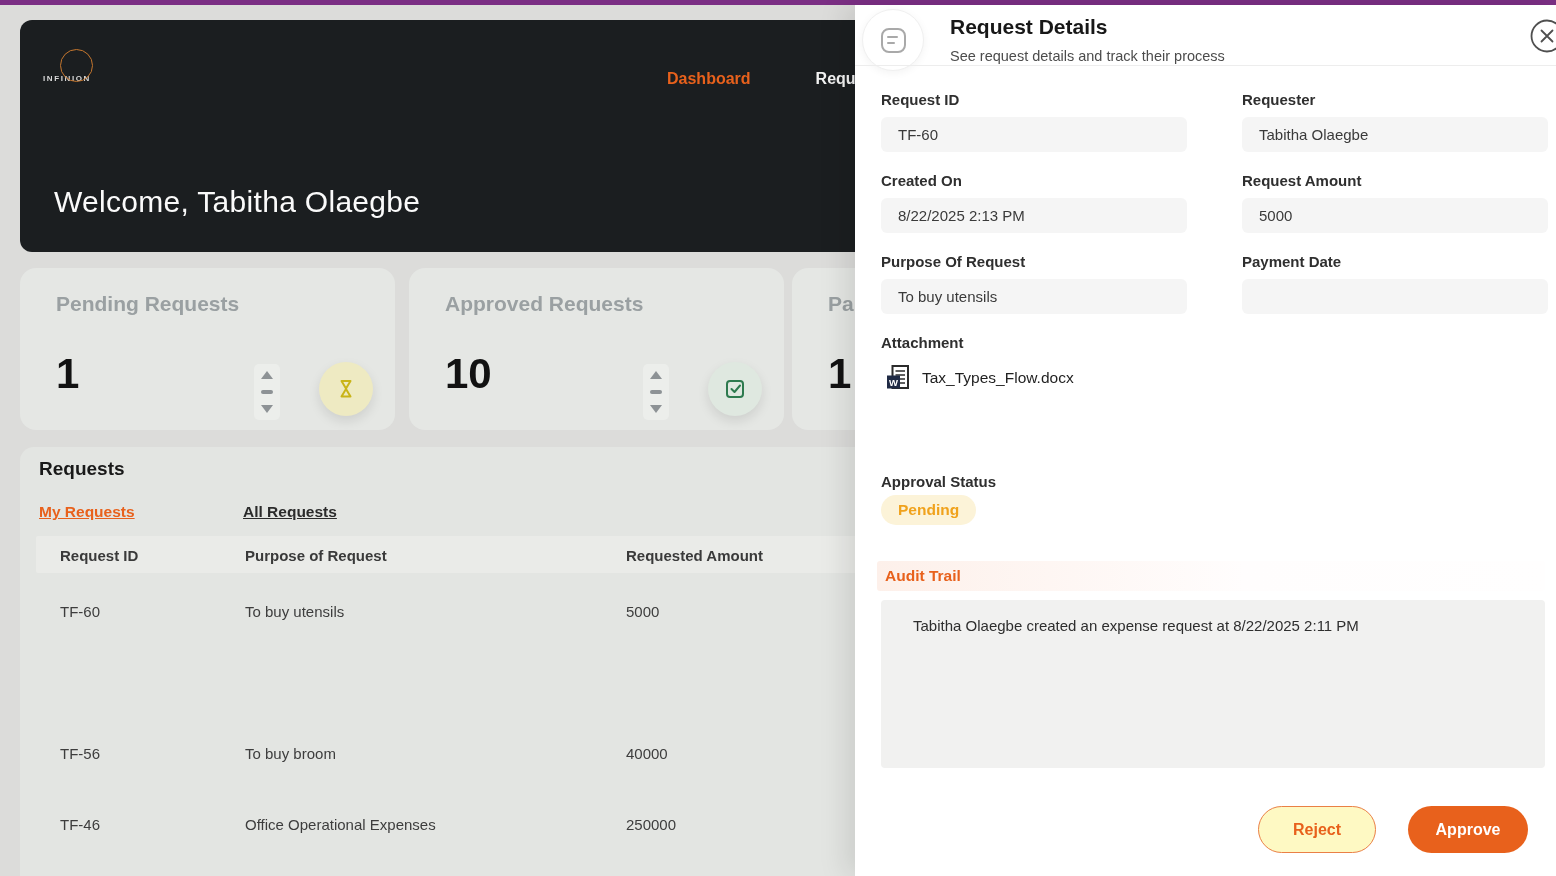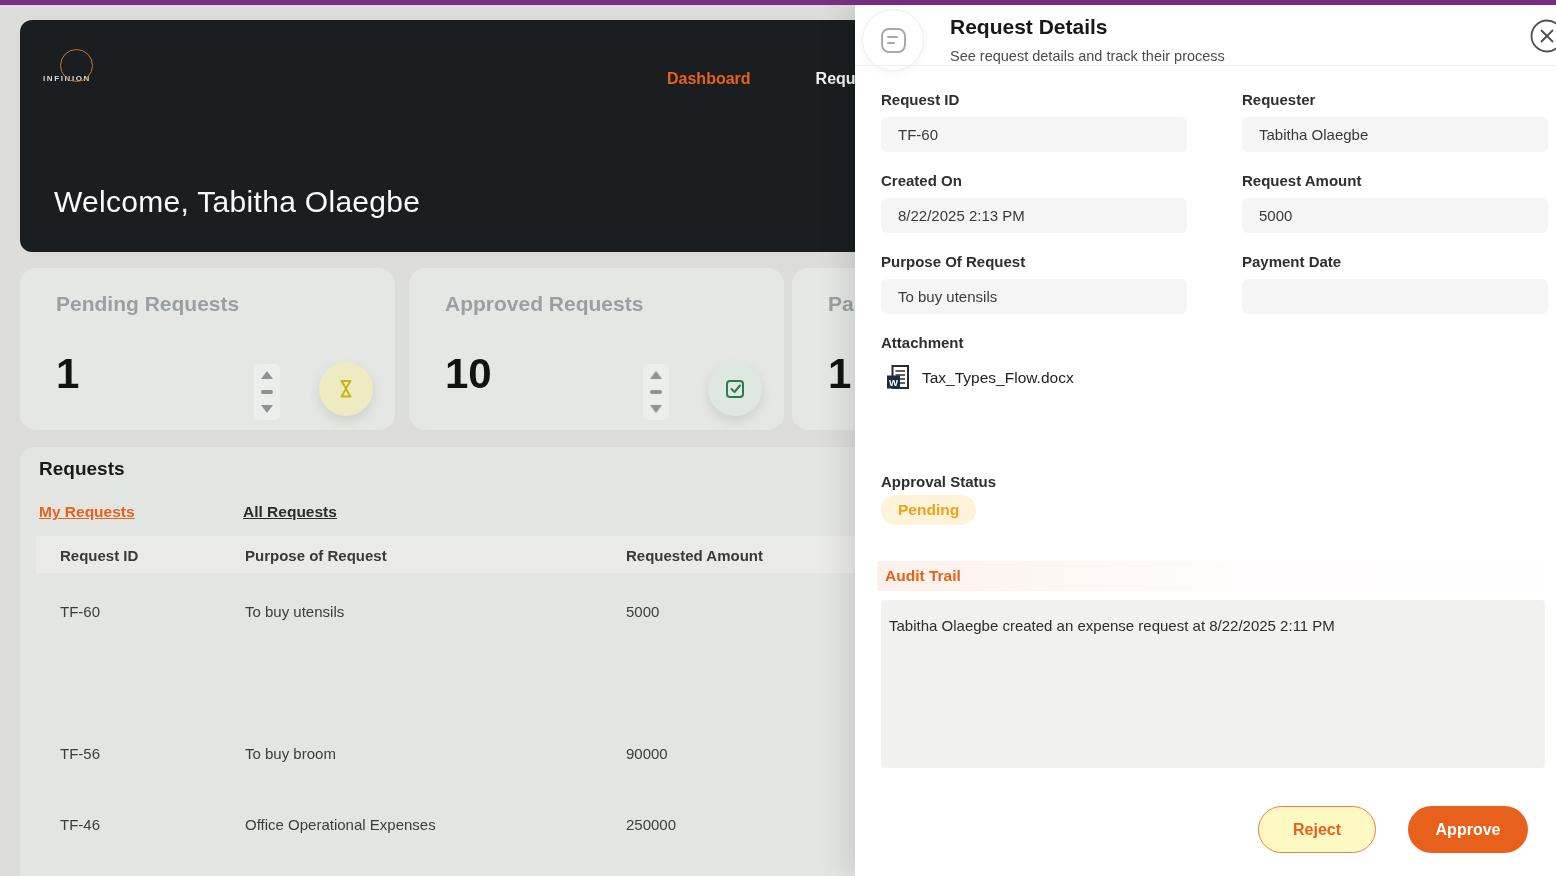--- a/index.html
+++ b/index.html
@@ -71,21 +71,21 @@
   .attach-label{top:329px;left:26px;}
   .attach-row{position:absolute;left:31px;top:359px;display:flex;align-items:center;gap:12px;cursor:pointer;}
   .attach-name{font-size:15.5px;color:#1f1f1f;}
   .approval-label{top:468px;left:26px;}
   .status-pill{position:absolute;left:26px;top:490px;background:#fcf3d8;color:#f0a21c;font-weight:700;
     font-size:15.5px;padding:6px 17px;border-radius:15px;}
   .audit-strip{position:absolute;left:22px;top:556px;width:668px;height:30px;border-radius:3px;
     background:linear-gradient(90deg,#fdf0ea 0%,#fffdfd 55%,#fffefe 100%);line-height:30px;padding-left:8px;box-sizing:border-box;}
   .audit-title{color:#E8611C;font-weight:700;font-size:15.5px;}
   .audit-box{position:absolute;left:26px;top:595px;width:664px;height:168px;background:#f1f1f0;border-radius:4px;
-    padding:17px 8px;box-sizing:border-box;font-size:15px;color:#2e2e2e;}
+    padding:17px 32px;box-sizing:border-box;font-size:15px;color:#2e2e2e;}
   .btn{position:absolute;top:801px;height:47px;border-radius:24px;font-family:"Liberation Sans",sans-serif;
     font-size:16px;font-weight:700;cursor:pointer;}
   .btn-reject{left:403px;width:118px;background:#fef9c3;border:1px solid #ea8046;color:#E8611C;}
   .btn-approve{left:553px;width:120px;background:#E8611C;border:none;color:#ffffff;}
 </style>
 </head>
 <body>
 
 <div class="topbar"></div>
 
@@ -150,21 +150,21 @@
   </div>
 
   <div class="trow trow0">
     <span class="c-id">TF-60</span>
     <span class="c-purpose">To buy utensils</span>
     <span class="c-amount">5000</span>
   </div>
   <div class="trow trow2">
     <span class="c-id">TF-56</span>
     <span class="c-purpose">To buy broom</span>
-    <span class="c-amount">90000</span>
+    <span class="c-amount">40000</span>
   </div>
   <div class="trow trow3">
     <span class="c-id">TF-46</span>
     <span class="c-purpose">Office Operational Expenses</span>
     <span class="c-amount">250000</span>
   </div>
 </div>
 
 <div class="panel">
   <div class="panel-icon-circle">

